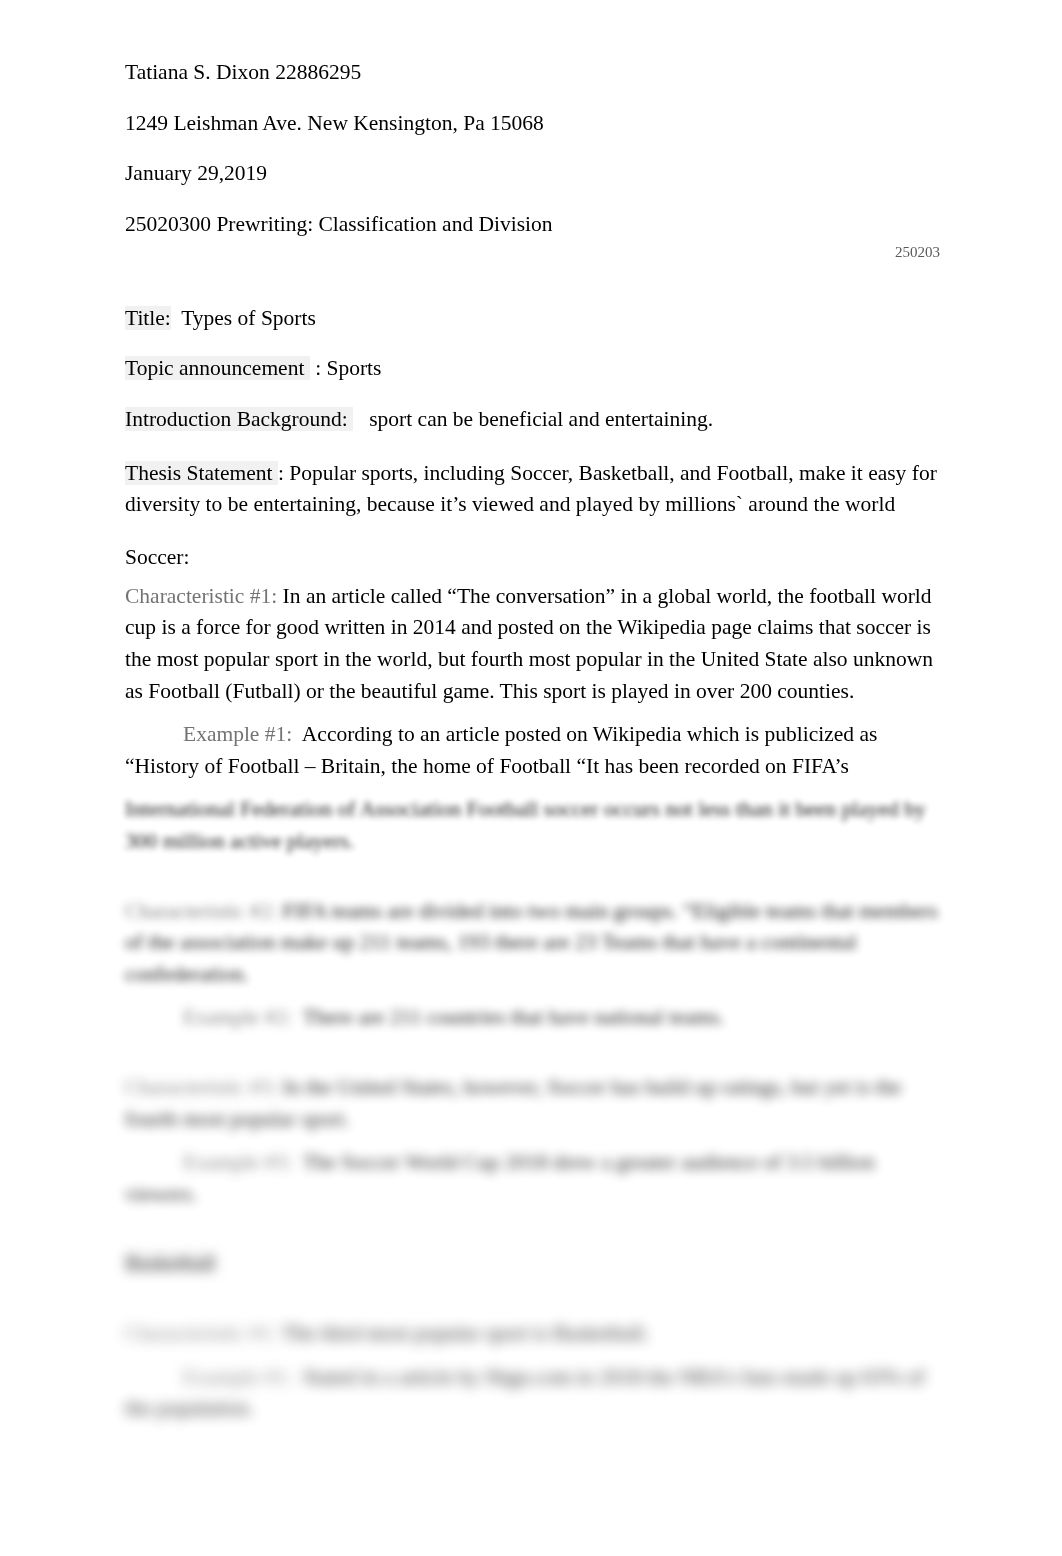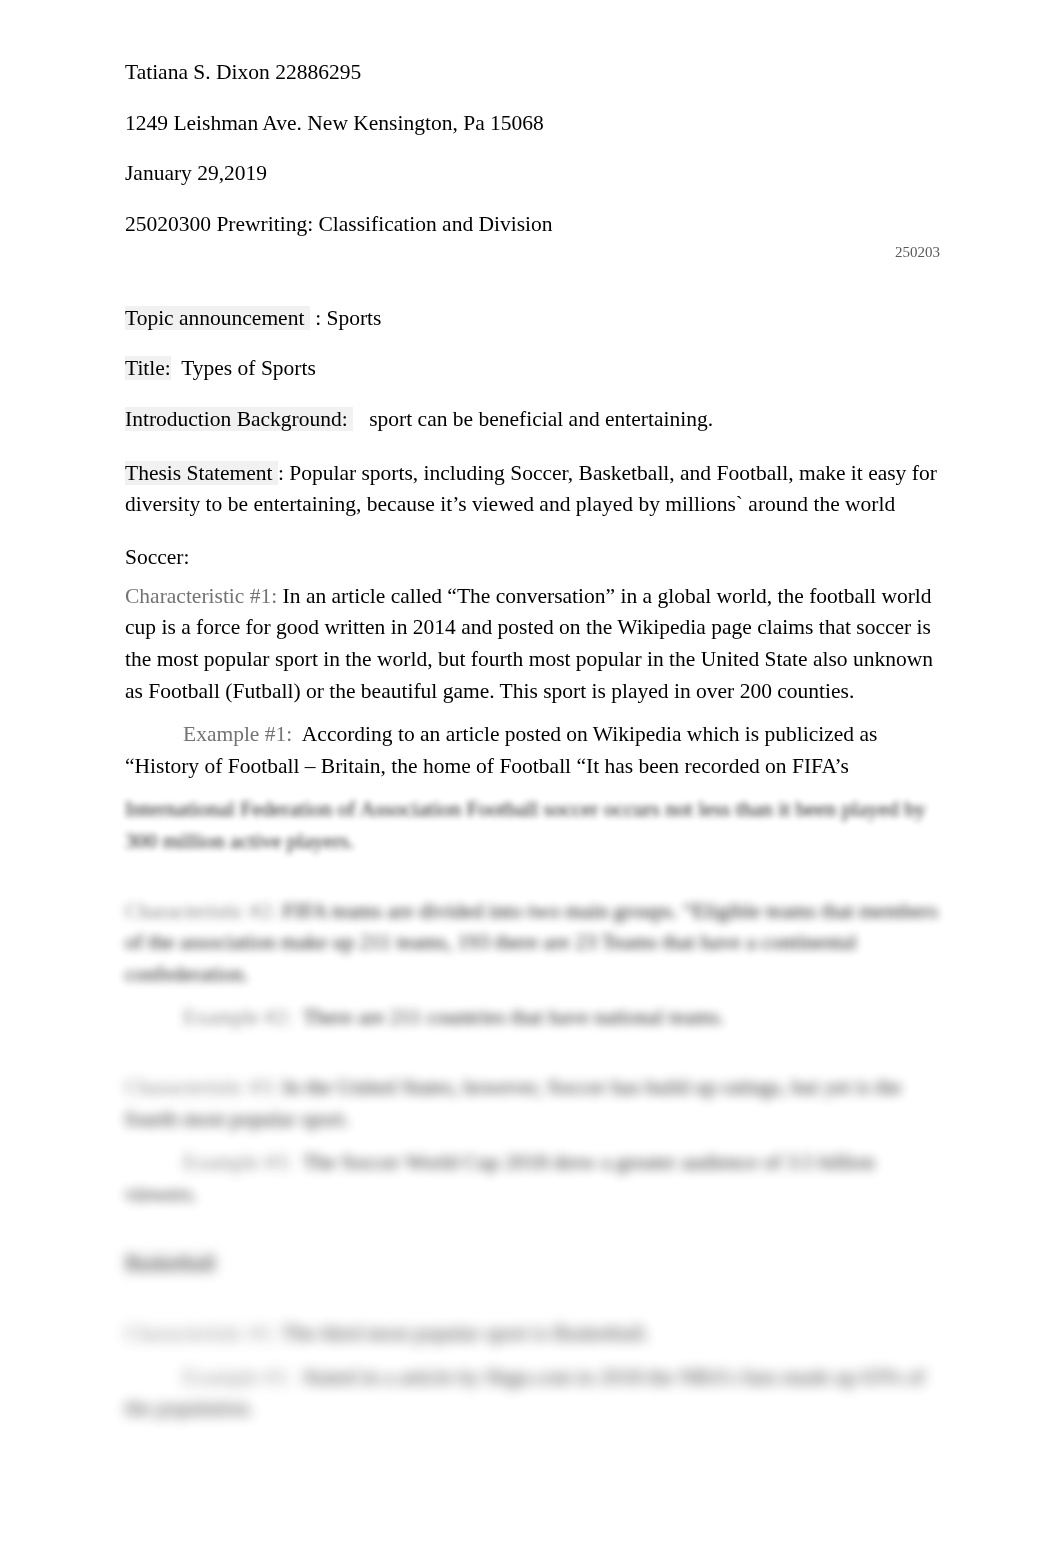--- a/index.html
+++ b/index.html
@@ -91,23 +91,23 @@
 
     <div class="line">Tatiana S. Dixon 22886295</div>
     <div class="line">1249 Leishman Ave. New Kensington, Pa 15068</div>
     <div class="line">January 29,2019</div>
     <div class="line tight">25020300 Prewriting: Classification and Division</div>
 
     <div style="position:relative; height:70px;">
       <div class="right-num" style="top:8px;">250203</div>
     </div>
 
+    <div class="line"><span class="hl">Title:</span><span>  Types of Sports</span></div>
+
     <div class="line"><span class="hl">Topic announcement </span><span> : Sports</span></div>
-
-    <div class="line"><span class="hl">Title:</span><span>  Types of Sports</span></div>
 
     <div class="line"><span class="hl">Introduction Background: </span><span>   sport can be beneficial and entertaining.</span></div>
 
     <div class="para" style="margin-bottom:24px;"><span class="hl">Thesis Statement </span><span>: Popular sports, including Soccer, Basketball, and Football, make it easy for diversity to be entertaining, because it’s viewed and played by millions` around the world</span></div>
 
 
     <div class="line" style="margin-bottom:8px;">Soccer:</div>
 
     <div class="para tight"><span class="blue">Characteristic #1:</span><span> In an article called “The conversation” in a global world, the football world cup is a force for good written in 2014 and posted on the Wikipedia page claims that soccer is the most popular sport in the world, but fourth most popular in the United State also unknown as Football (Futball) or the beautiful game. This sport is played in over 200 counties.</span></div>
 

